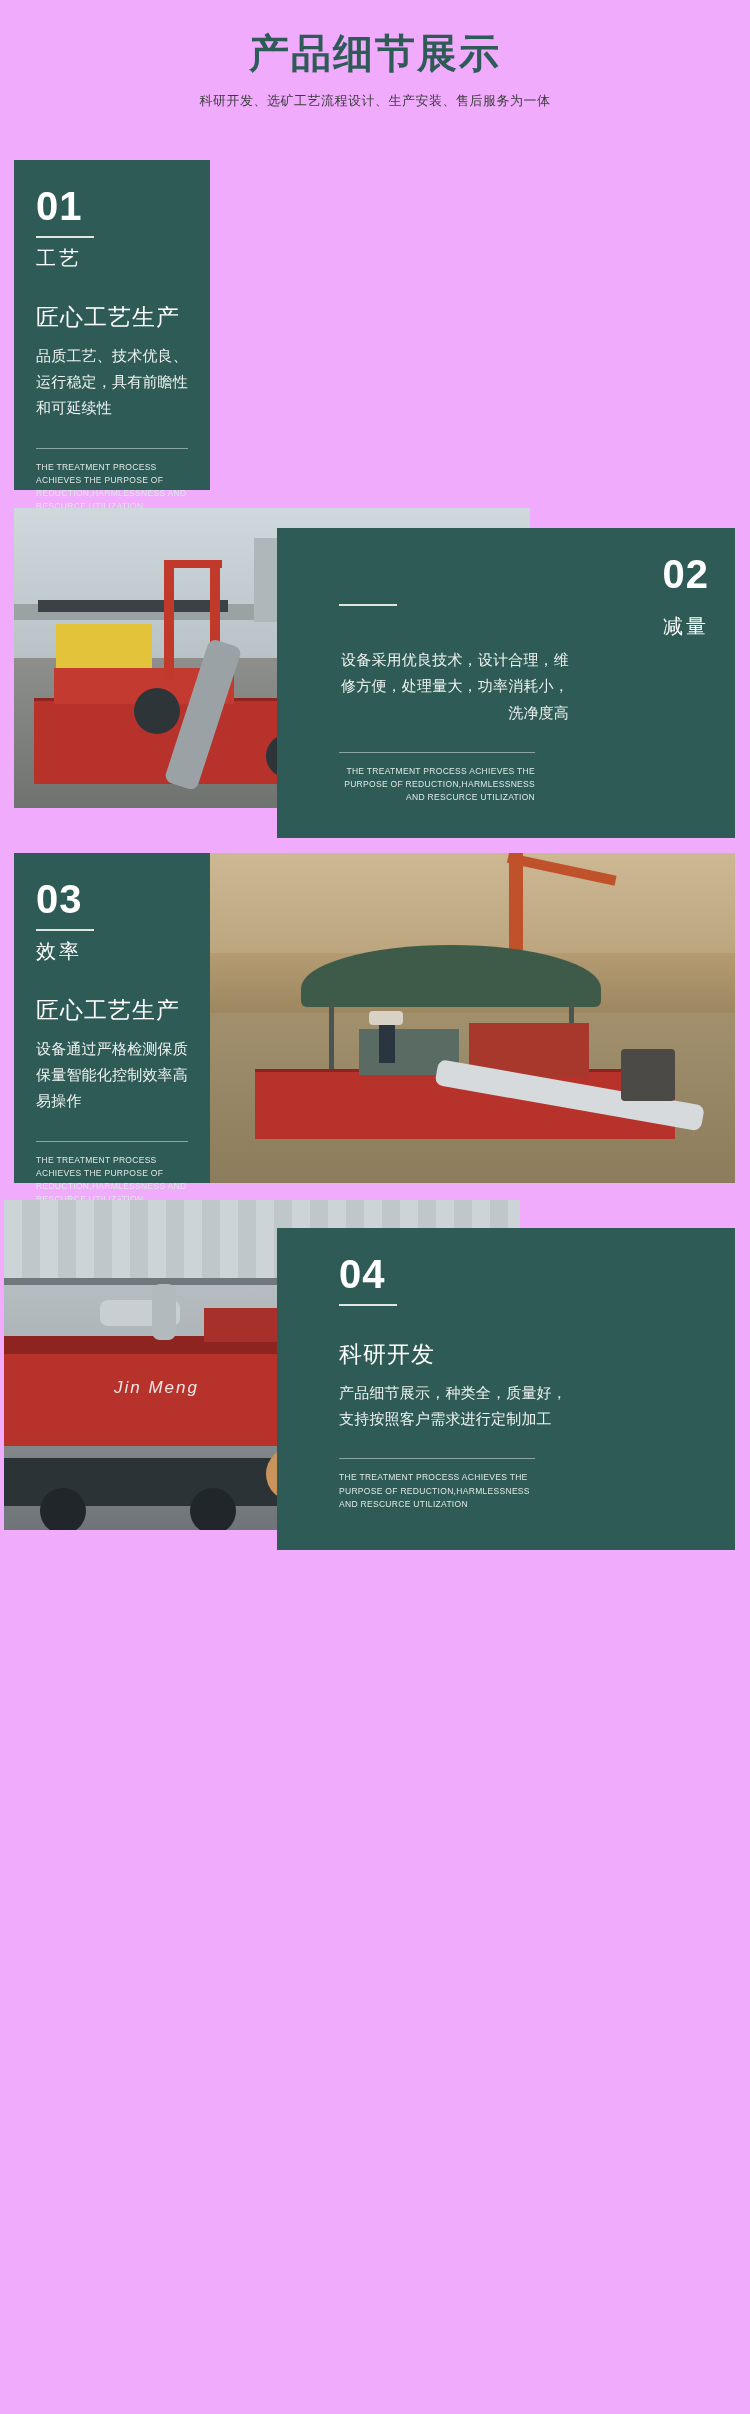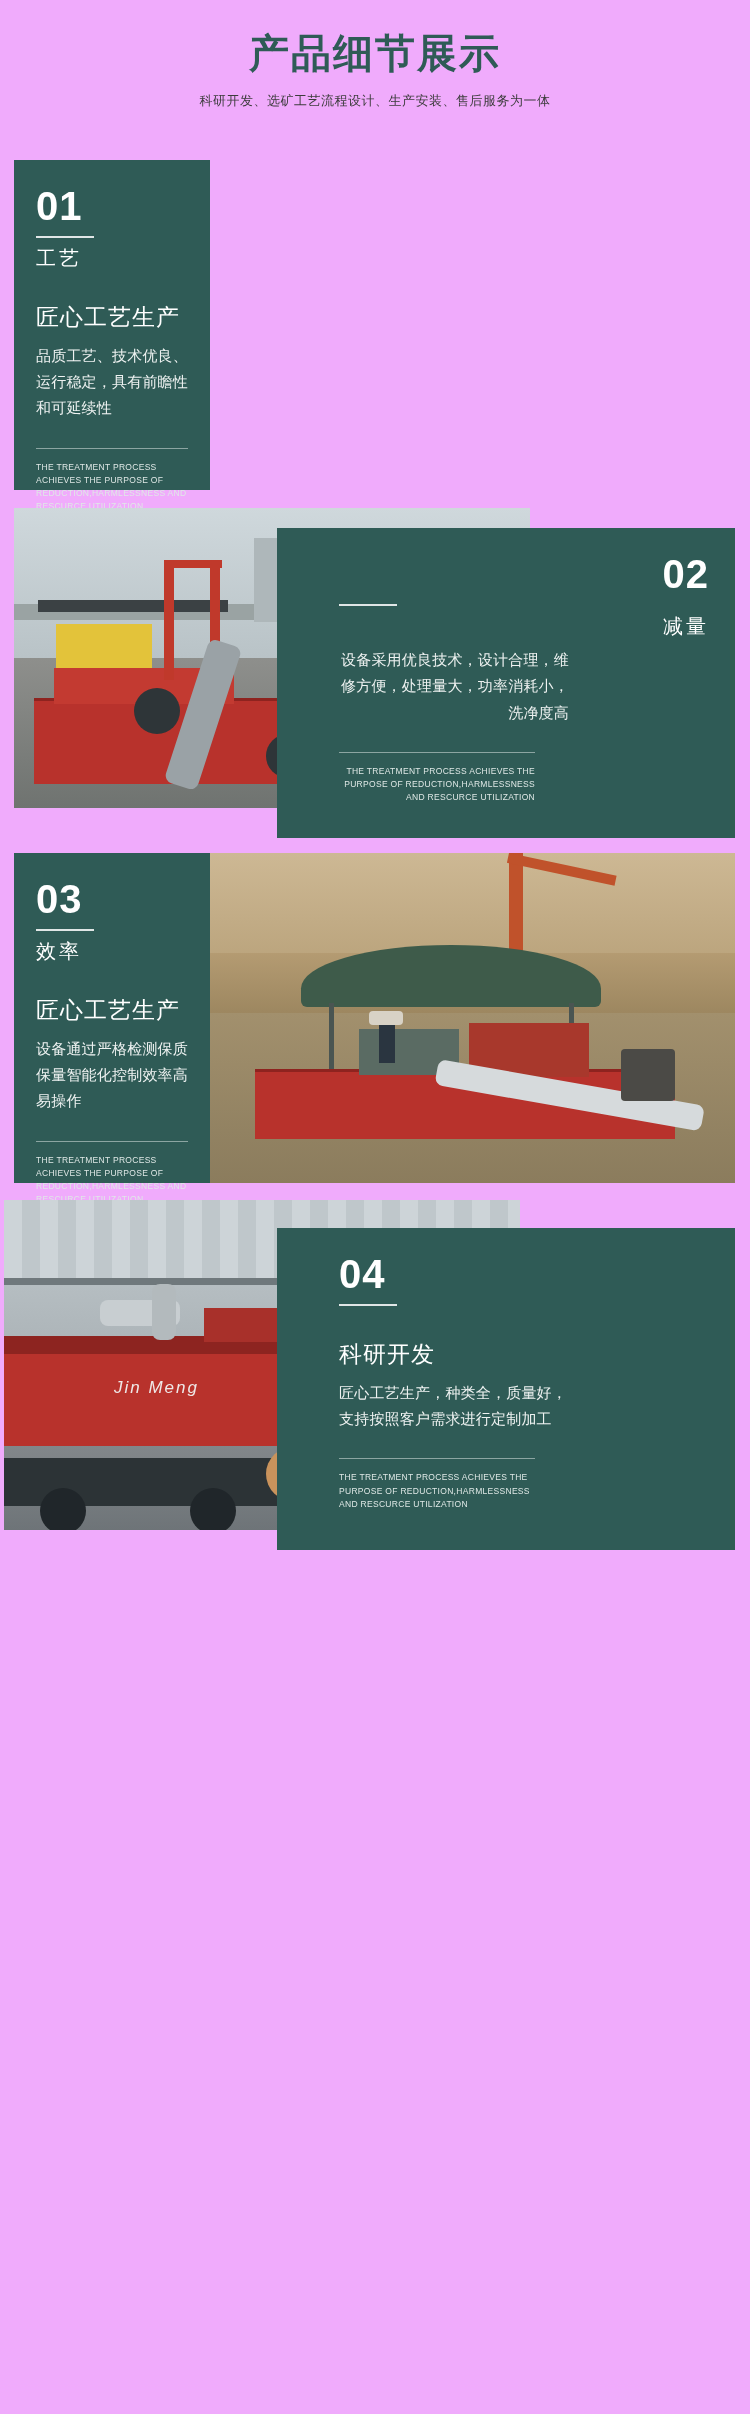--- a/index.html
+++ b/index.html
@@ -270,20 +270,20 @@
       <div class="dark" style="left:36px; top:288px; width:46px; height:46px; border-radius:50%; background:#20262a;"></div>
       <div class="dark" style="left:186px; top:288px; width:46px; height:46px; border-radius:50%; background:#20262a;"></div>
       <div class="pipe" style="left:262px; top:246px; width:58px; height:56px; background:#c9935c; border-radius:50%;"></div>
     </div>
 
     <div class="panel" style="left:277px; top:28px; width:458px; height:322px; padding:26px 26px 18px 26px;">
       <div style="margin-left:36px;">
         <div class="num">04</div>
         <div class="num-rule"></div>
         <div class="headline">科研开发</div>
-        <div class="desc" style="max-width:230px;">匠心工艺生产，种类全，质量好，支持按照客户需求进行定制加工</div>
+        <div class="desc" style="max-width:230px;">产品细节展示，种类全，质量好，支持按照客户需求进行定制加工</div>
         <div class="hr" style="width:196px;"></div>
         <div class="en" style="width:196px;">THE TREATMENT PROCESS ACHIEVES THE PURPOSE OF REDUCTION,HARMLESSNESS AND RESCURCE UTILIZATION</div>
       </div>
     </div>
   </div>
 
 </div>
 
 </body></html>

